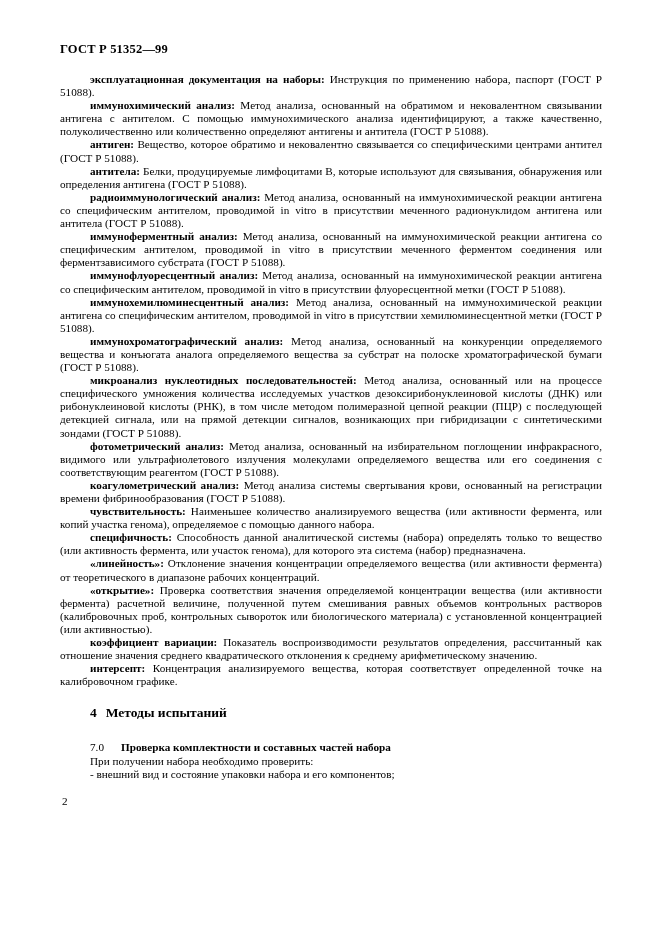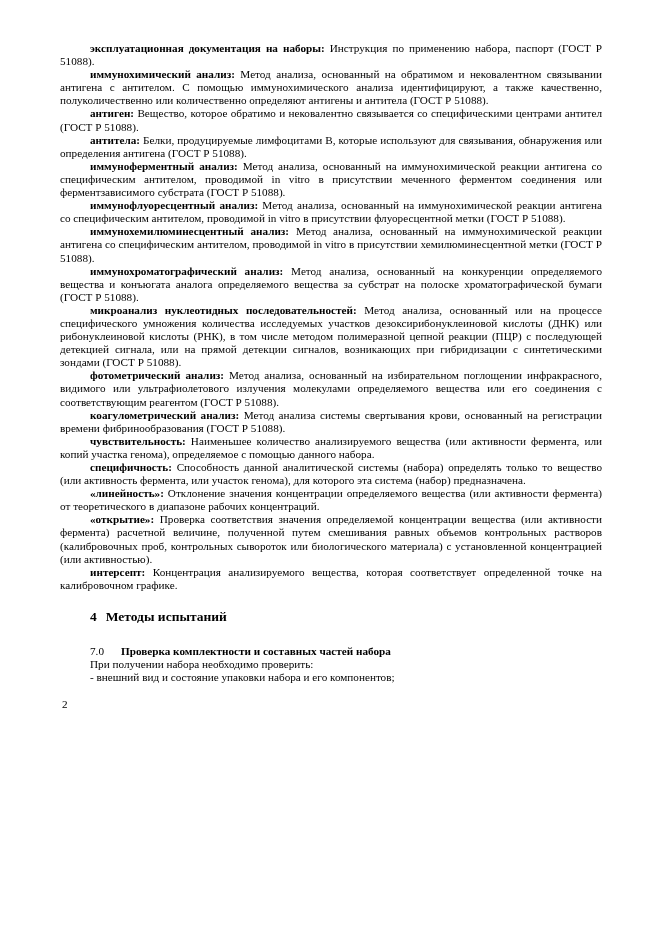--- a/index.html
+++ b/index.html
@@ -66,37 +66,40 @@
     font-size: 11.2px;
     text-indent: 2px;
   }
 </style>
 </head>
 <body>
 
 <div class="page">
   <div class="content">
 
+    <div class="doc-header">ГОСТ Р 51352—99</div>
 
     <div class="body-text">
       <p class="para"><span class="term">эксплуатационная документация на наборы:</span> <span>Инструкция по применению набора, паспорт (ГОСТ Р 51088).</span></p>
       <p class="para"><span class="term">иммунохимический анализ:</span> <span>Метод анализа, основанный на обратимом и нековалентном связывании антигена с антителом. С помощью иммунохимического анализа идентифицируют, а также качественно, полуколичественно или количественно определяют антигены и антитела (ГОСТ Р 51088).</span></p>
       <p class="para"><span class="term">антиген:</span> <span>Вещество, которое обратимо и нековалентно связывается со специфическими центрами антител (ГОСТ Р 51088).</span></p>
       <p class="para"><span class="term">антитела:</span> <span>Белки, продуцируемые лимфоцитами В, которые используют для связывания, обнаружения или определения антигена (ГОСТ Р 51088).</span></p>
+      <p class="para"><span class="term">радиоиммунологический анализ:</span> <span>Метод анализа, основанный на иммунохимической реакции антигена со специфическим антителом, проводимой in vitro в присутствии меченного радионуклидом антигена или антитела (ГОСТ Р 51088).</span></p>
       <p class="para"><span class="term">иммуноферментный анализ:</span> <span>Метод анализа, основанный на иммунохимической реакции антигена со специфическим антителом, проводимой in vitro в присутствии меченного ферментом соединения или ферментзависимого субстрата (ГОСТ Р 51088).</span></p>
       <p class="para"><span class="term">иммунофлуоресцентный анализ:</span> <span>Метод анализа, основанный на иммунохимической реакции антигена со специфическим антителом, проводимой in vitro в присутствии флуоресцентной метки (ГОСТ Р 51088).</span></p>
       <p class="para"><span class="term">иммунохемилюминесцентный анализ:</span> <span>Метод анализа, основанный на иммунохимической реакции антигена со специфическим антителом, проводимой in vitro в присутствии хемилюминесцентной метки (ГОСТ Р 51088).</span></p>
       <p class="para"><span class="term">иммунохроматографический анализ:</span> <span>Метод анализа, основанный на конкуренции определяемого вещества и конъюгата аналога определяемого вещества за субстрат на полоске хроматографической бумаги (ГОСТ Р 51088).</span></p>
       <p class="para"><span class="term">микроанализ нуклеотидных последовательностей:</span> <span>Метод анализа, основанный или на процессе специфического умножения количества исследуемых участков дезоксирибонуклеиновой кислоты (ДНК) или рибонуклеиновой кислоты (РНК), в том числе методом полимеразной цепной реакции (ПЦР) с последующей детекцией сигнала, или на прямой детекции сигналов, возникающих при гибридизации с синтетическими зондами (ГОСТ Р 51088).</span></p>
       <p class="para"><span class="term">фотометрический анализ:</span> <span>Метод анализа, основанный на избирательном поглощении инфракрасного, видимого или ультрафиолетового излучения молекулами определяемого вещества или его соединения с соответствующим реагентом (ГОСТ Р 51088).</span></p>
       <p class="para"><span class="term">коагулометрический анализ:</span> <span>Метод анализа системы свертывания крови, основанный на регистрации времени фибринообразования (ГОСТ Р 51088).</span></p>
       <p class="para"><span class="term">чувствительность:</span> <span>Наименьшее количество анализируемого вещества (или активности фермента, или копий участка генома), определяемое с помощью данного набора.</span></p>
       <p class="para"><span class="term">специфичность:</span> <span>Способность данной аналитической системы (набора) определять только то вещество (или активность фермента, или участок генома), для которого эта система (набор) предназначена.</span></p>
       <p class="para"><span class="term">«линейность»:</span> <span>Отклонение значения концентрации определяемого вещества (или активности фермента) от теоретического в диапазоне рабочих концентраций.</span></p>
       <p class="para"><span class="term">«открытие»:</span> <span>Проверка соответствия значения определяемой концентрации вещества (или активности фермента) расчетной величине, полученной путем смешивания равных объемов контрольных растворов (калибровочных проб, контрольных сывороток или биологического материала) с установленной концентрацией (или активностью).</span></p>
+      <p class="para"><span class="term">коэффициент вариации:</span> <span>Показатель воспроизводимости результатов определения, рассчитанный как отношение значения среднего квадратического отклонения к среднему арифметическому значению.</span></p>
       <p class="para"><span class="term">интерсепт:</span> <span>Концентрация анализируемого вещества, которая соответствует определенной точке на калибровочном графике.</span></p>
     </div>
 
     <h2 class="section-heading"><span class="sec-num">4</span><span>Методы испытаний</span></h2>
 
     <div class="body-text">
       <h3 class="subsection-heading"><span>7.0</span><span class="subsec-title">Проверка комплектности и составных частей набора</span></h3>
       <p class="para">При получении набора необходимо проверить:</p>
       <p class="para">- внешний вид и состояние упаковки набора и его компонентов;</p>
     </div>

